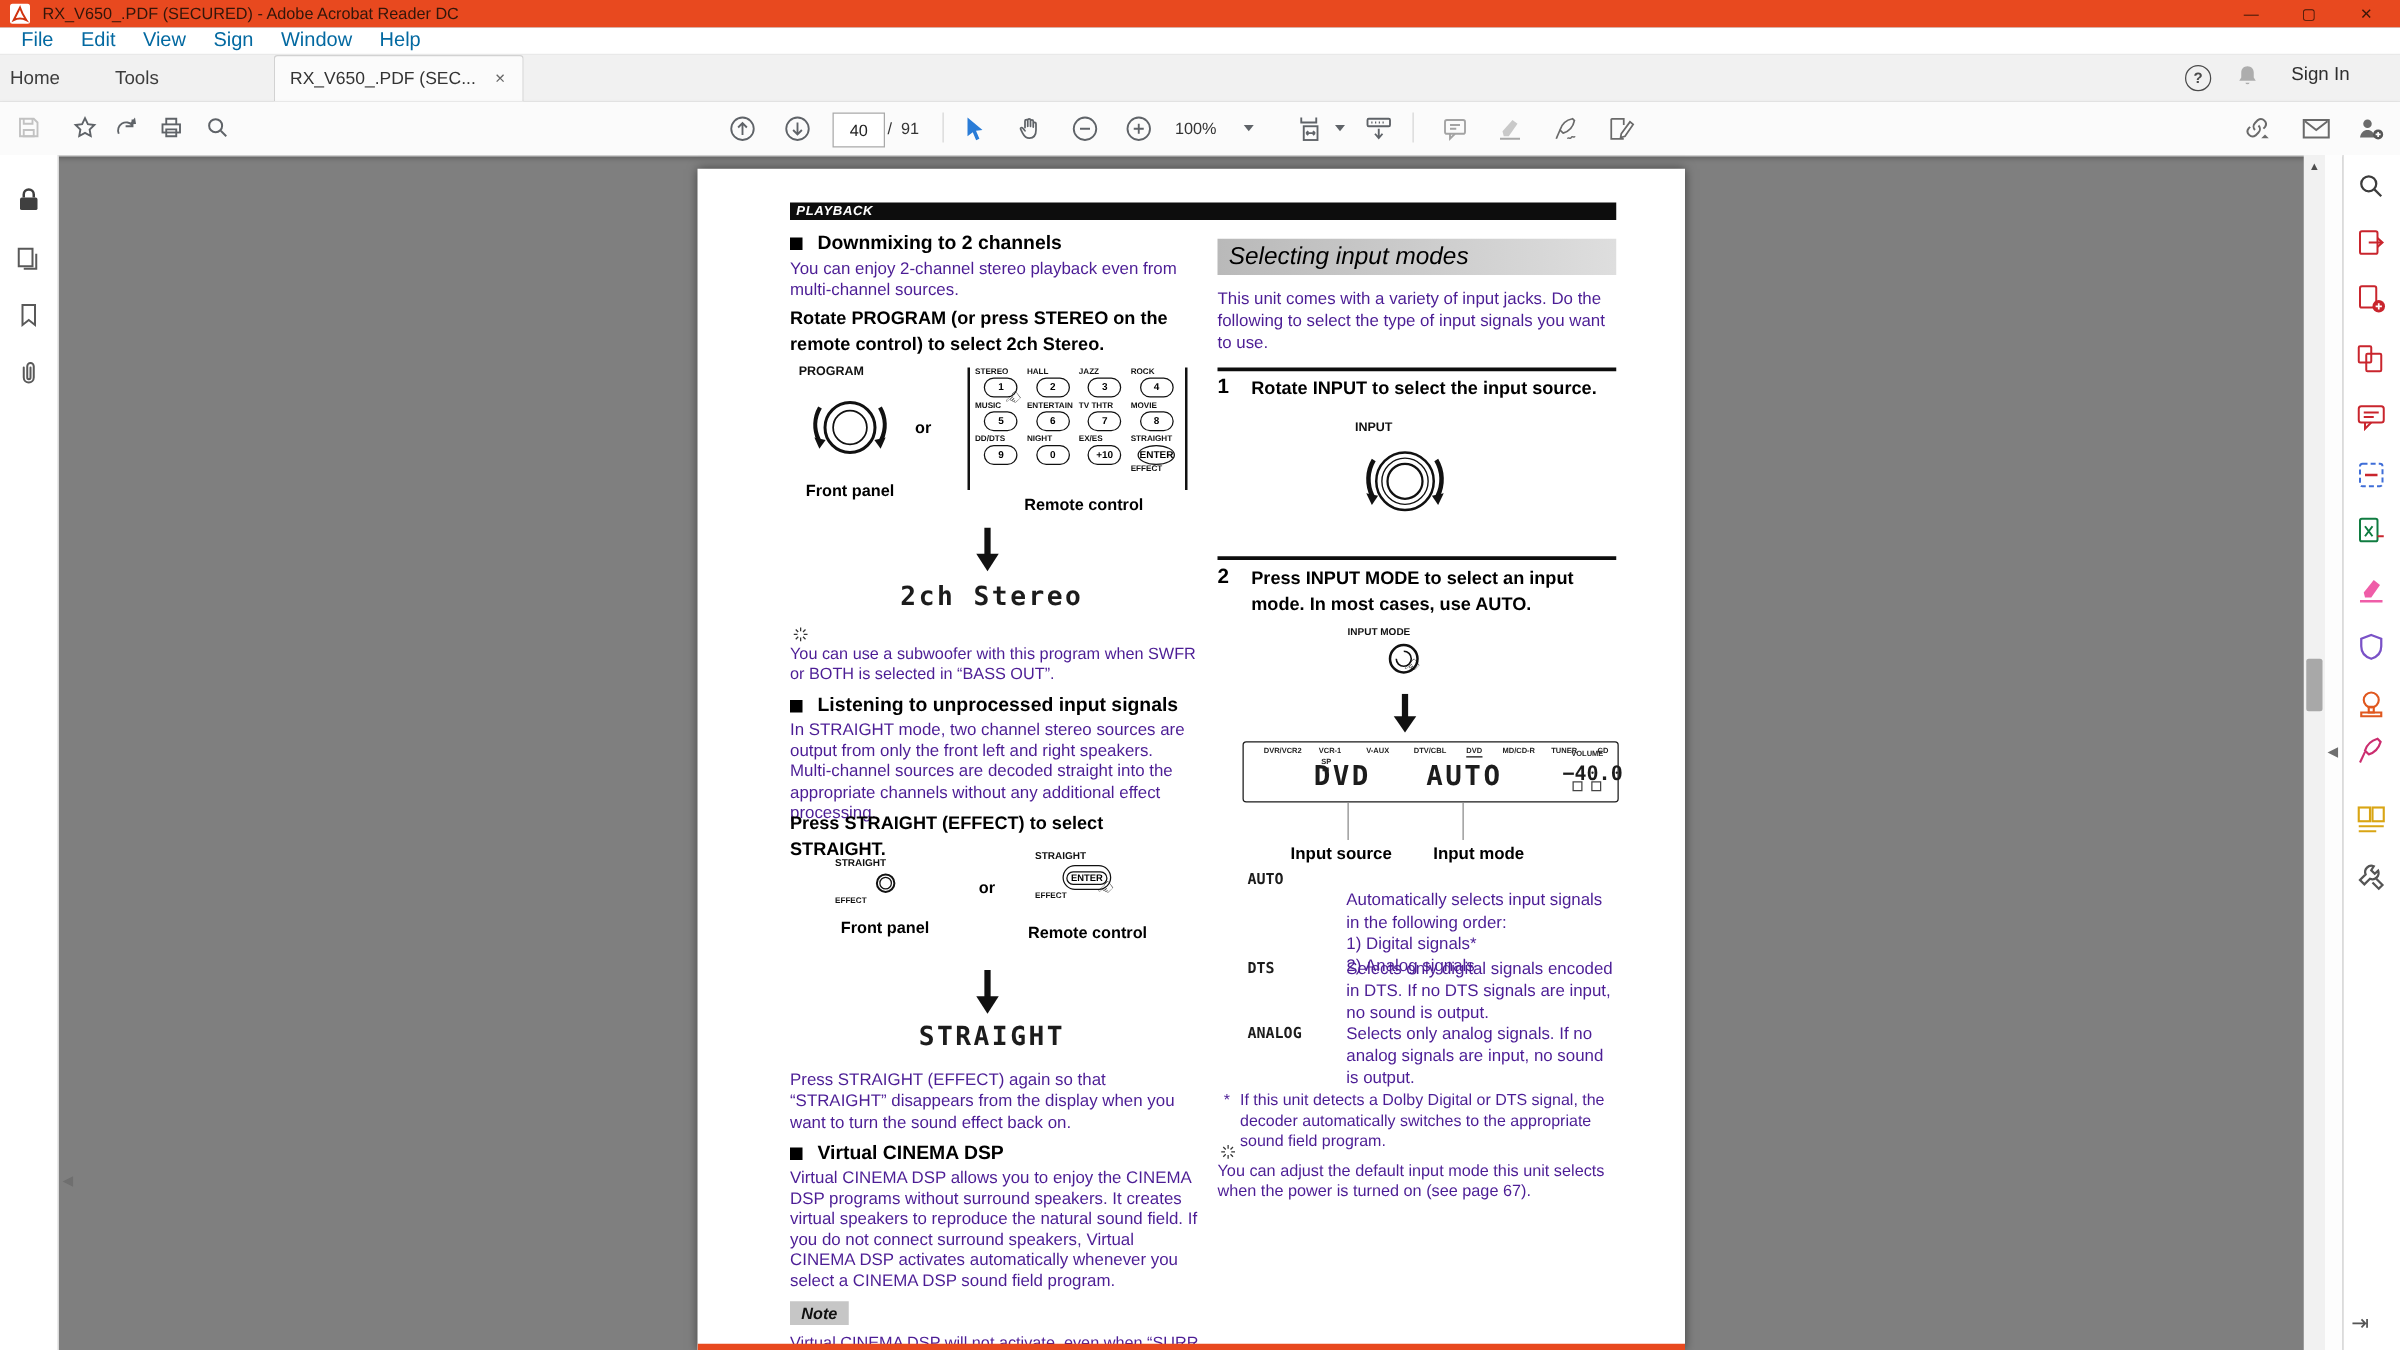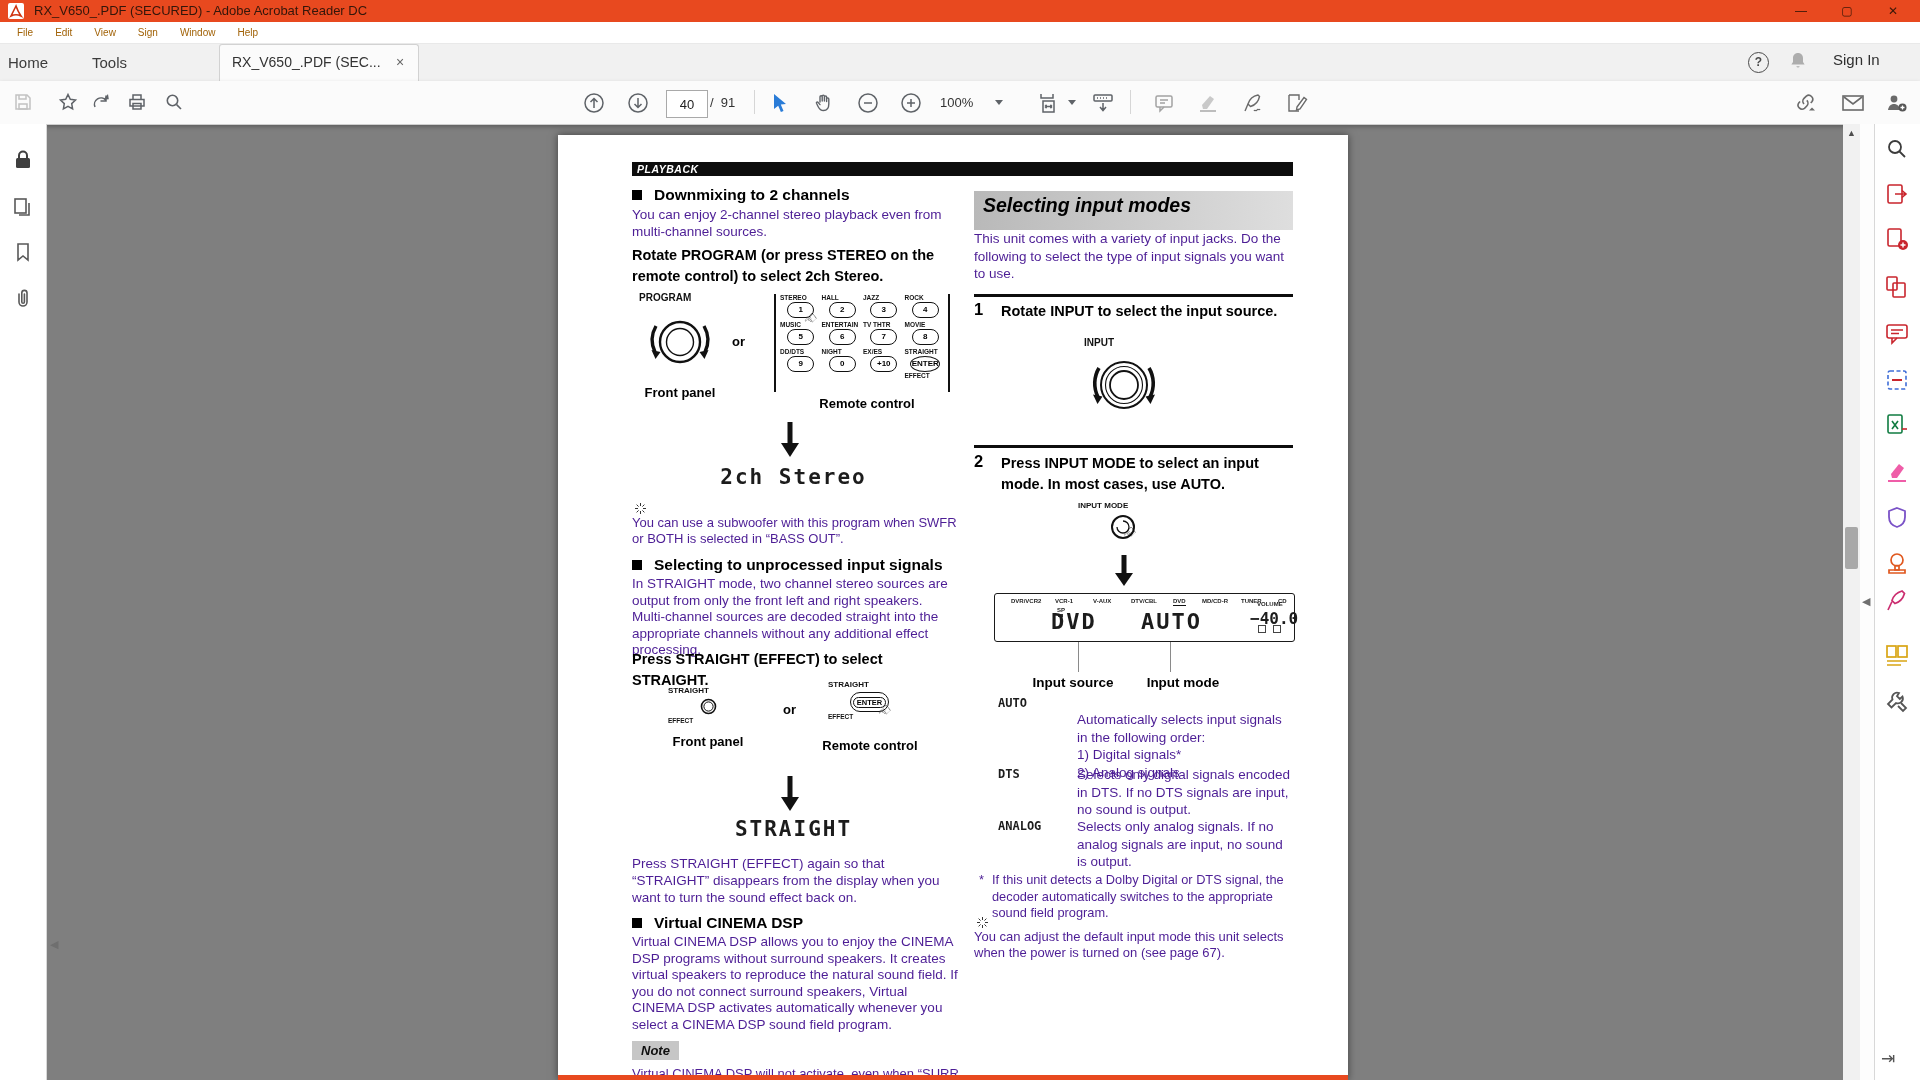--- a/index.html
+++ b/index.html
@@ -7,21 +7,21 @@
        font-family:"Liberation Sans",sans-serif;background:#7f7f7f;}
   .abs{position:absolute}
   
   .titlebar{left:0;top:0;width:1920px;height:22px;background:#e8491f;color:#33160a;
             font-size:13px;line-height:22px}
   .titlebar .appicon{left:8px;top:3px;width:16px;height:16px;background:#fff;border-radius:2px}
   .titlebar .ttl{left:34px;top:0}
   .winbtn{top:0;width:46px;height:22px;text-align:center;font-size:12px;color:#3a1708;line-height:22px}
   .menubar{left:0;top:22px;width:1920px;height:22px;background:#ffffff;border-bottom:1px solid #e9e9e9;
            display:flex;align-items:center;padding-left:6px;box-sizing:border-box}
-  .menuitem{padding:0 11px;font-size:10px;color:#a16207;line-height:22px}
+  .menuitem{padding:0 11px;font-size:16px;color:#0369a1;line-height:22px}
   .tabrow{left:0;top:44px;width:1920px;height:37px;background:#f1f1f1}
   .flattab{top:44px;height:37px;line-height:37px;text-align:left;font-size:15px;color:#3c3c3c}
   .doctab{left:219px;top:44px;width:200px;height:37px;background:#fbfbfb;border:1px solid #d2d2d2;
           border-bottom:none;border-radius:3px 3px 0 0;box-sizing:border-box}
   .doctab .lbl{left:12px;top:0;width:160px;height:35px;line-height:35px;font-size:14px;color:#333;
                white-space:nowrap;overflow:hidden}
   .doctab .x{left:176px;top:9px;font-size:14px;color:#666;line-height:16px}
   .qmark{left:1748px;top:52px;width:19px;height:19px;border:1.5px solid #4a4a4a;border-radius:50%;
          text-align:center;font-size:12px;font-weight:bold;color:#4a4a4a;line-height:19px}
   .signin{left:1833px;top:51px;font-size:15px;color:#2f2f2f}
@@ -56,22 +56,22 @@
   .h2 .sq{width:10px;height:10px;background:#000;margin-right:12px;flex:0 0 auto}
   .bodytxt{font-size:13.5px;line-height:16.5px}
   .instr{font-size:14.5px;line-height:20.5px;font-weight:bold;color:#000}
   .tinylbl{font-weight:bold;color:#111;}
   .pill{border:1.5px solid #111;border-radius:8px;width:25px;height:14px;font-size:8px;font-weight:bold;
         text-align:center;line-height:14px;color:#000;background:#fff;margin:1px auto 0}
   .caplbl{font-weight:bold;font-size:13px;color:#000;text-align:center}
   .orlbl{font-weight:bold;font-size:13px;color:#000}
   .vbar{width:2px;background:#111}
   .hand{font-size:15px;color:#000;transform:rotate(-42deg)}
-  .secTitle{background:linear-gradient(to right,#b9b9b9,#dedede);font-style:italic;font-weight:bold;
-            font-size:19.5px;color:#000;padding:3px 0 13px 9px;box-sizing:border-box}
+  .secTitle{background:linear-gradient(to right,#b9b9b9,#dedede);font-style:italic;font-weight:normal;
+            font-size:19.5px;color:#000;padding:3px 0 3px 9px;box-sizing:border-box}
   .rule{background:#0d0d0d;height:3px}
   .stepnum{font-size:16.5px;font-weight:bold;color:#000}
   .steptxt{font-size:14.5px;line-height:21px;font-weight:bold;color:#000}
   .panel{border:1.6px solid #1a1a1a;border-radius:3px;background:#fff}
   .src{font-size:6px;font-weight:bold;color:#222;white-space:nowrap}
   .src.active{border-bottom:1.5px solid #111;padding-bottom:1px}
   .leader{width:1px;background:#8a8a8a}
   .modedesc{font-size:13.5px;line-height:17.6px;white-space:pre-line}
   .notebox{background:#c6c6c6;font-style:italic;font-weight:bold;font-size:13px;color:#111;
            padding:2px 9px;display:inline-block}
@@ -455,21 +455,21 @@
 
   <div class="abs" style="left:76px;top:366px">
     <svg width="13" height="13" viewBox="0 0 13 13" stroke="#333" stroke-width="1">
         <path d="M6.5 1v3M6.5 9v3M1 6.5h3M9 6.5h3M2.6 2.6l2 2M8.4 8.4l2 2M10.4 2.6l-2 2M4.6 8.4l-2 2"></path>
       </svg>
   </div>
   <div class="abs ser" style="left:74px;top:380px;width:326px;font-size:13px;line-height:16px">You can use a subwoofer with this program when SWFR or BOTH is selected in “BASS OUT”.</div>
 
   <div class="abs h2" style="left:74px;top:421px;width:330px">
     <span class="sq"></span>
-    <span>Selecting to unprocessed input signals</span>
+    <span>Listening to unprocessed input signals</span>
   </div>
   <div class="abs ser bodytxt" style="left:74px;top:441px;width:326px">In STRAIGHT mode, two channel stereo sources are output from only the front left and right speakers. Multi-channel sources are decoded straight into the appropriate channels without any additional effect processing.</div>
   <div class="abs instr" style="left:74px;top:514px;width:330px">Press STRAIGHT (EFFECT) to select STRAIGHT.</div>
 
   <div class="abs" style="left:74px;top:545px;width:323px;height:92px">
     <div class="abs tinylbl" style="left:36px;top:6px;width:80px;font-size:8px">STRAIGHT</div>
     <div class="abs" style="left:68px;top:18px">
       <svg width="17" height="17" viewBox="0 0 17 17" fill="none" stroke="#111">
           <circle cx="8.5" cy="8.5" r="7" stroke-width="1.6"></circle>
           <circle cx="8.5" cy="8.5" r="4.6" stroke-width="1"></circle>

